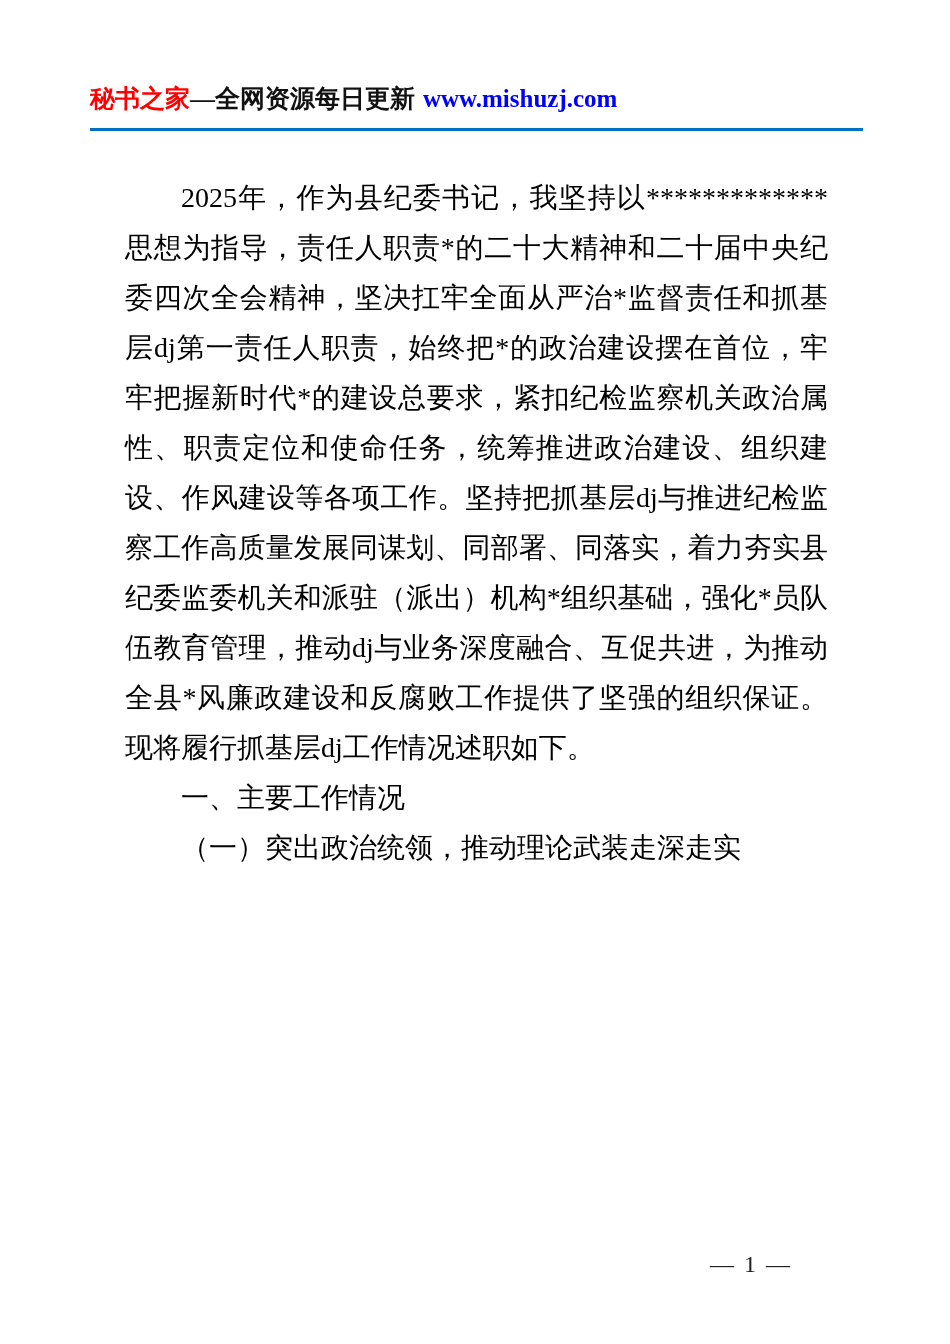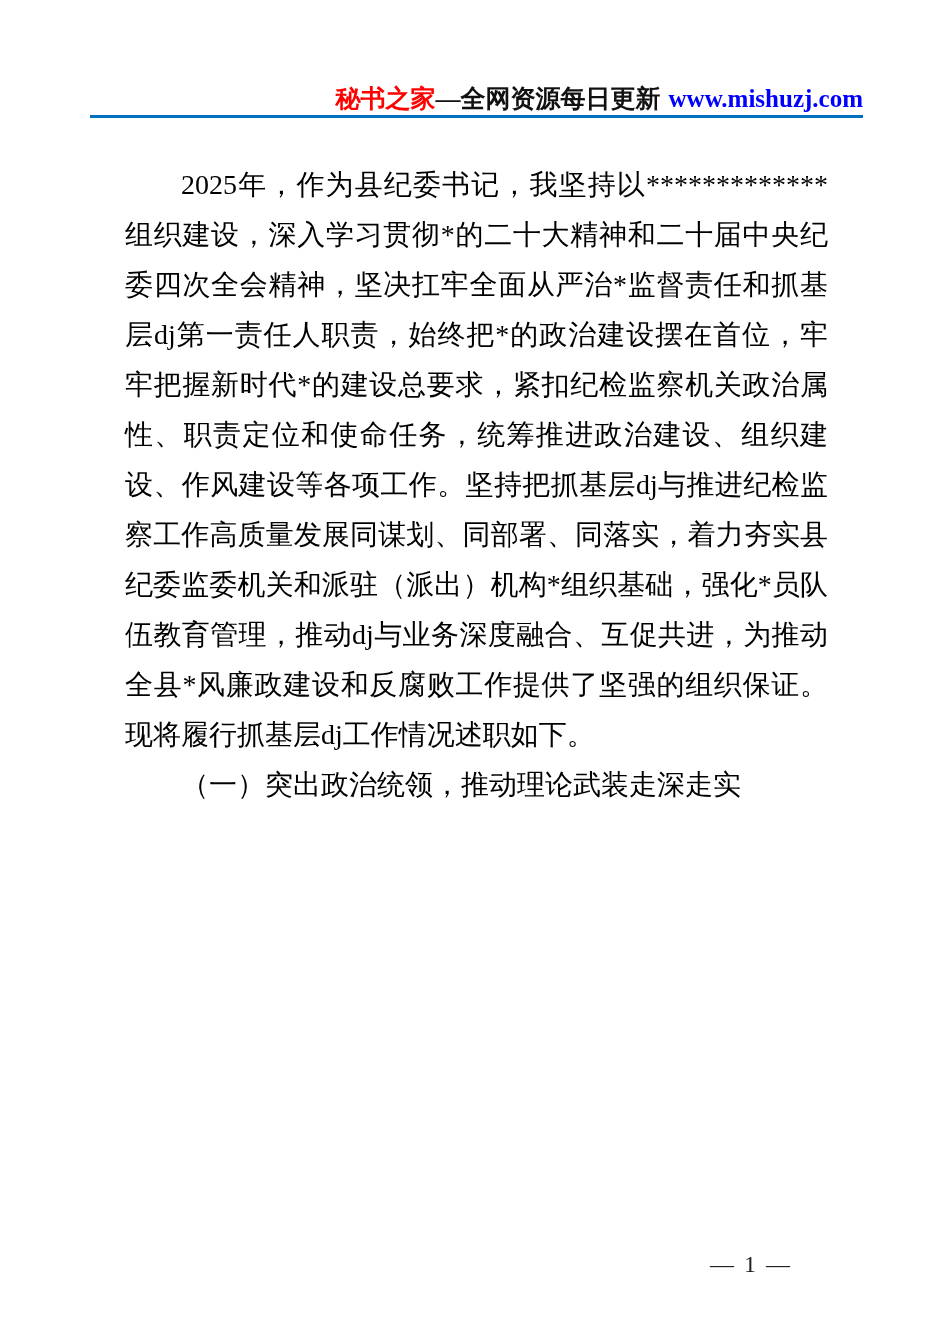--- a/index.html
+++ b/index.html
@@ -9,24 +9,25 @@
     width: 950px;
     height: 1344px;
     margin: 0 auto;
     background: #ffffff;
     font-family: "Liberation Serif", "DejaVu Serif", serif;
     color: #000000;
     padding: 82px 122px 0 125px;
     overflow: hidden;
   }
   .header {
-    text-align: right;
+    text-align: left;
     font-size: 25px;
     font-weight: bold;
     margin: 0 -35px;
+    padding-bottom: 13px;
     border-bottom: 3px solid #0070c0;
     white-space: nowrap;
   }
   .header .site-name { color: #ff0000; }
   .header .tagline  { color: #111111; }
   .header .url      { color: #0000ff; margin-left: 8px; }
   .doc-title {
     text-align: center;
     font-size: 37px;
     font-weight: bold;
@@ -57,19 +58,20 @@
 <body>
 
 <div class="page">
 
   <div class="header">
     <span class="site-name">秘书之家</span><span class="tagline">—全网资源每日更新</span><span class="url">www.mishuzj.com</span>
   </div>
 
 
   <div class="content">
-      <p class="para"><span>2025年，作为县纪委书记，我坚持以*************组织建设，深入学习贯彻*的二十大精神和二十届中央纪委四次全会精神，坚决扛牢全面从严治*监督责任和抓基层dj</span><span class="bold">第一</span><span>责任人职责，始终把*的政治建设摆在首位，牢牢把握新时代*的建设总要求，紧扣纪检监察机关政治属性、职责定位和使命任务，统筹推进政治建设、组织建设、作风建设等各项工作。坚持把抓基层dj与推进纪检监察工作高质量发展同谋划、同部署、同落实，着力夯实县纪委监委机关和派驻（派出）机构*组织基础，强化*员队伍教育管理，推动dj与业务深度融合、互促共进，为推动全县*风廉政建设和反腐败工作提供了坚强的组织保证。现将履行抓基层dj工作情况述职如下。</span></p>
+      <p class="para"><span>2025年，作为县纪委书记，我坚持以*************思想为指导，责任人职责*的二十大精神和二十届中央纪委四次全会精神，坚决扛牢全面从严治*监督责任和抓基层dj</span><span class="bold">第一</span><span>责任人职责，始终把*的政治建设摆在首位，牢牢把握新时代*的建设总要求，紧扣纪检监察机关政治属性、职责定位和使命任务，统筹推进政治建设、组织建设、作风建设等各项工作。坚持把抓基层dj与推进纪检监察工作高质量发展同谋划、同部署、同落实，着力夯实县纪委监委机关和派驻（派出）机构*组织基础，强化*员队伍教育管理，推动dj与业务深度融合、互促共进，为推动全县*风廉政建设和反腐败工作提供了坚强的组织保证。现将履行抓基层dj工作情况述职如下。</span></p>
+      <p class="para"><span>一、主要工作情况</span></p>
       <p class="para"><span>（一）突出政治统领，推动理论武装走深走实</span></p>
     </div>
 
   <div class="footer-pagenum">— 1 —</div>
 
 </div>
 
 </body></html>

